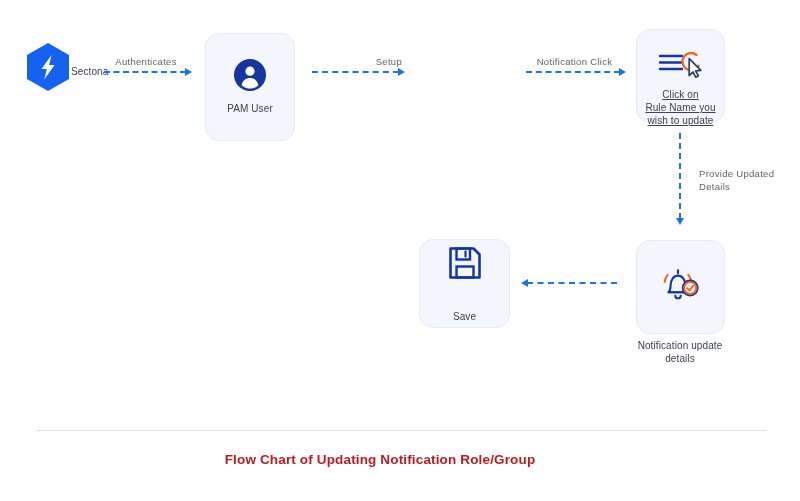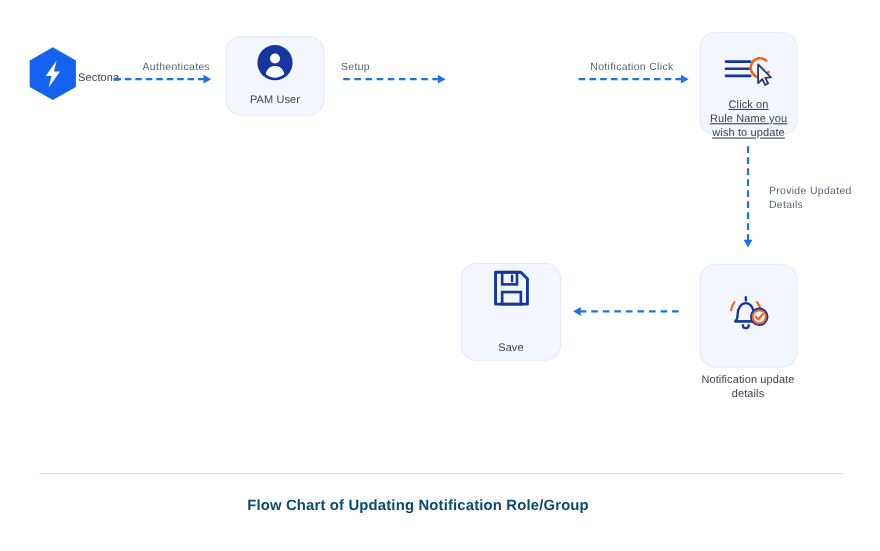--- a/index.html
+++ b/index.html
@@ -127,57 +127,57 @@
     background: #dcdfe4;
   }
   .footer-title {
     position: absolute;
     left: 0;
     top: 452px;
     width: 760px;
     text-align: center;
     font-size: 13.5px;
     font-weight: bold;
-    color: #0c4a6e;
+    color: #b91c1c;
     letter-spacing: 0.15px;
   }
 </style>
 </head>
 <body>
 
 <div class="canvas">
 
   <div class="logo-node" style="left:25px; top:42px; width:52px;">
     <span>
       <svg width="46" height="50" viewBox="0 0 46 50">
         <polygon points="23,1 44,13 44,37 23,49 2,37 2,13" fill="#1662f0"></polygon>
         <path d="M26.5,13 L16.5,27 L21.8,27 L19.2,37.5 L29.6,23 L24.1,23 Z" fill="#ffffff"></path>
       </svg>
     </span>
     <span class="card-label" style="margin-top:6px;">Sectona</span>
   </div>
 
-  <div class="arrow-label" style="left:101px; top:56px; width:90px; text-align:right;">Authenticates</div>
+  <div class="arrow-label" style="left:101px; top:56px; width:90px; text-align:center;">Authenticates</div>
   <div class="arrow-h" style="left:104px; top:71px; width:88px;">
     <div class="shaft"></div>
     <div class="head-right"></div>
   </div>
 
-  <div class="card" style="left:205px; top:33px; width:90px; height:72px;">
+  <div class="card" style="left:205px; top:33px; width:90px; height:108px;">
     <span>
       <svg width="34" height="34" viewBox="0 0 34 34">
         <circle cx="17" cy="17" r="16" fill="#14369e"></circle>
         <circle cx="17" cy="13.2" r="4.6" fill="#ffffff"></circle>
         <path d="M8.6,27.2 C9.6,22.3 13,20 17,20 C21,20 24.4,22.3 25.4,27.2 C22.9,29.6 19.9,30.6 17,30.6 C14.1,30.6 11.1,29.6 8.6,27.2 Z" fill="#ffffff"></path>
       </svg>
     </span>
     <span class="card-label">PAM User</span>
   </div>
 
-  <div class="arrow-label" style="left:310px; top:56px; width:92px; text-align:left;">Setup</div>
+  <div class="arrow-label" style="left:310px; top:56px; width:92px; text-align:right;">Setup</div>
   <div class="arrow-h" style="left:312px; top:71px; width:93px;">
     <div class="shaft"></div>
     <div class="head-right"></div>
   </div>
 
 
   <div class="arrow-label" style="left:518px; top:56px; width:113px; text-align:center;">Notification Click</div>
   <div class="arrow-h" style="left:526px; top:71px; width:100px;">
     <div class="shaft"></div>
     <div class="head-right"></div>

